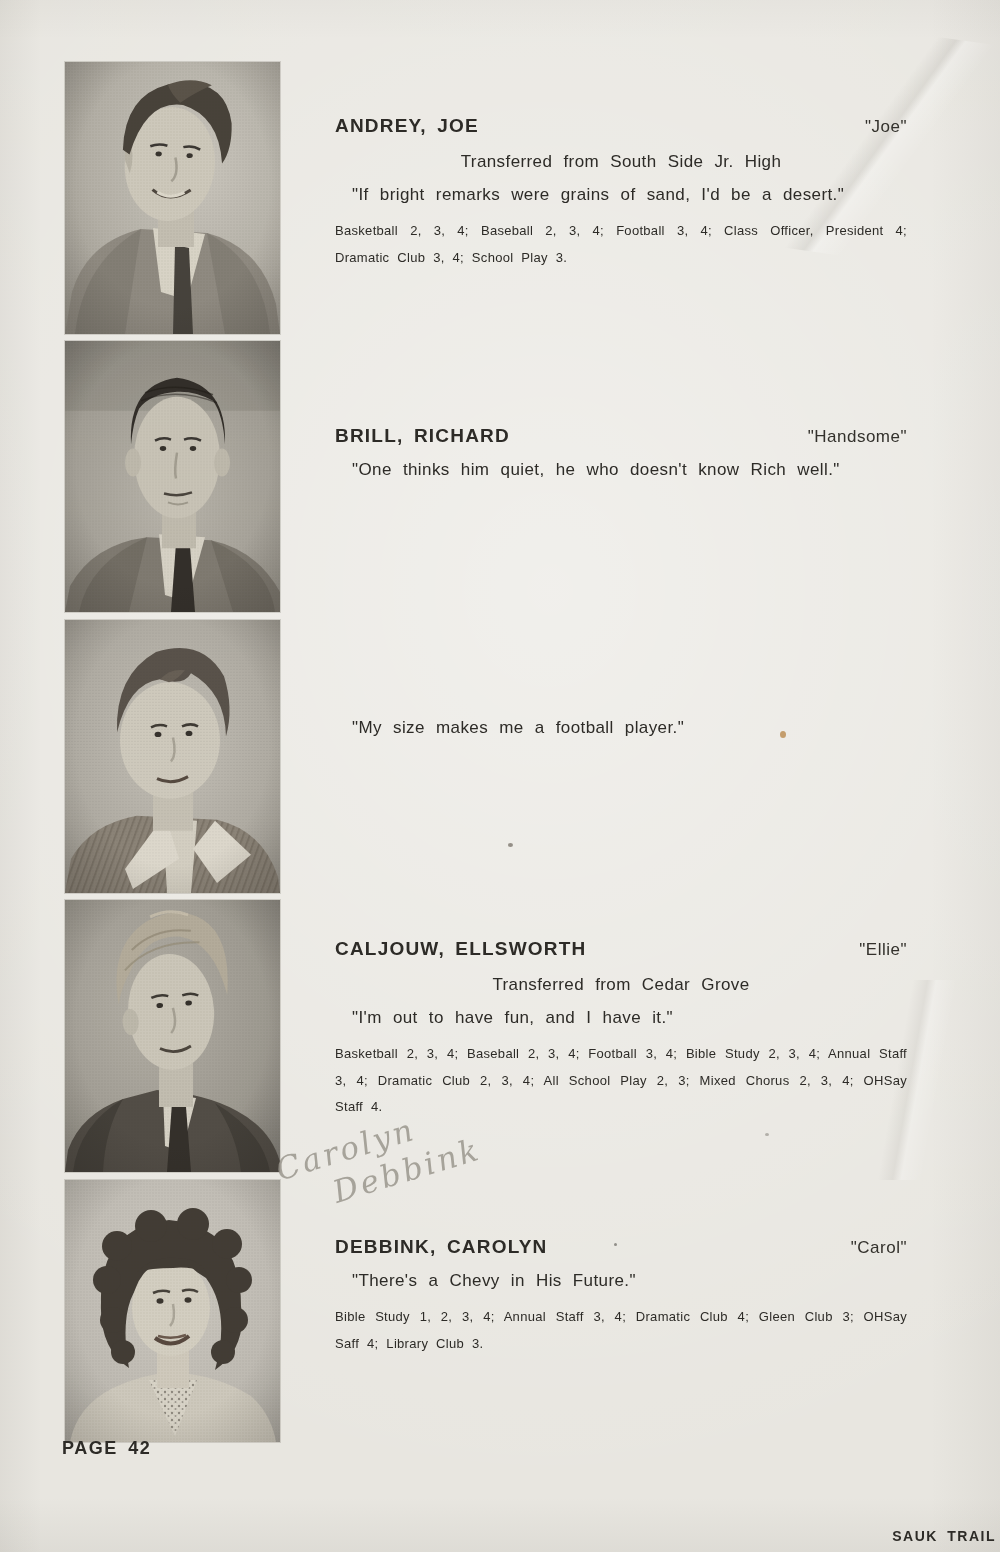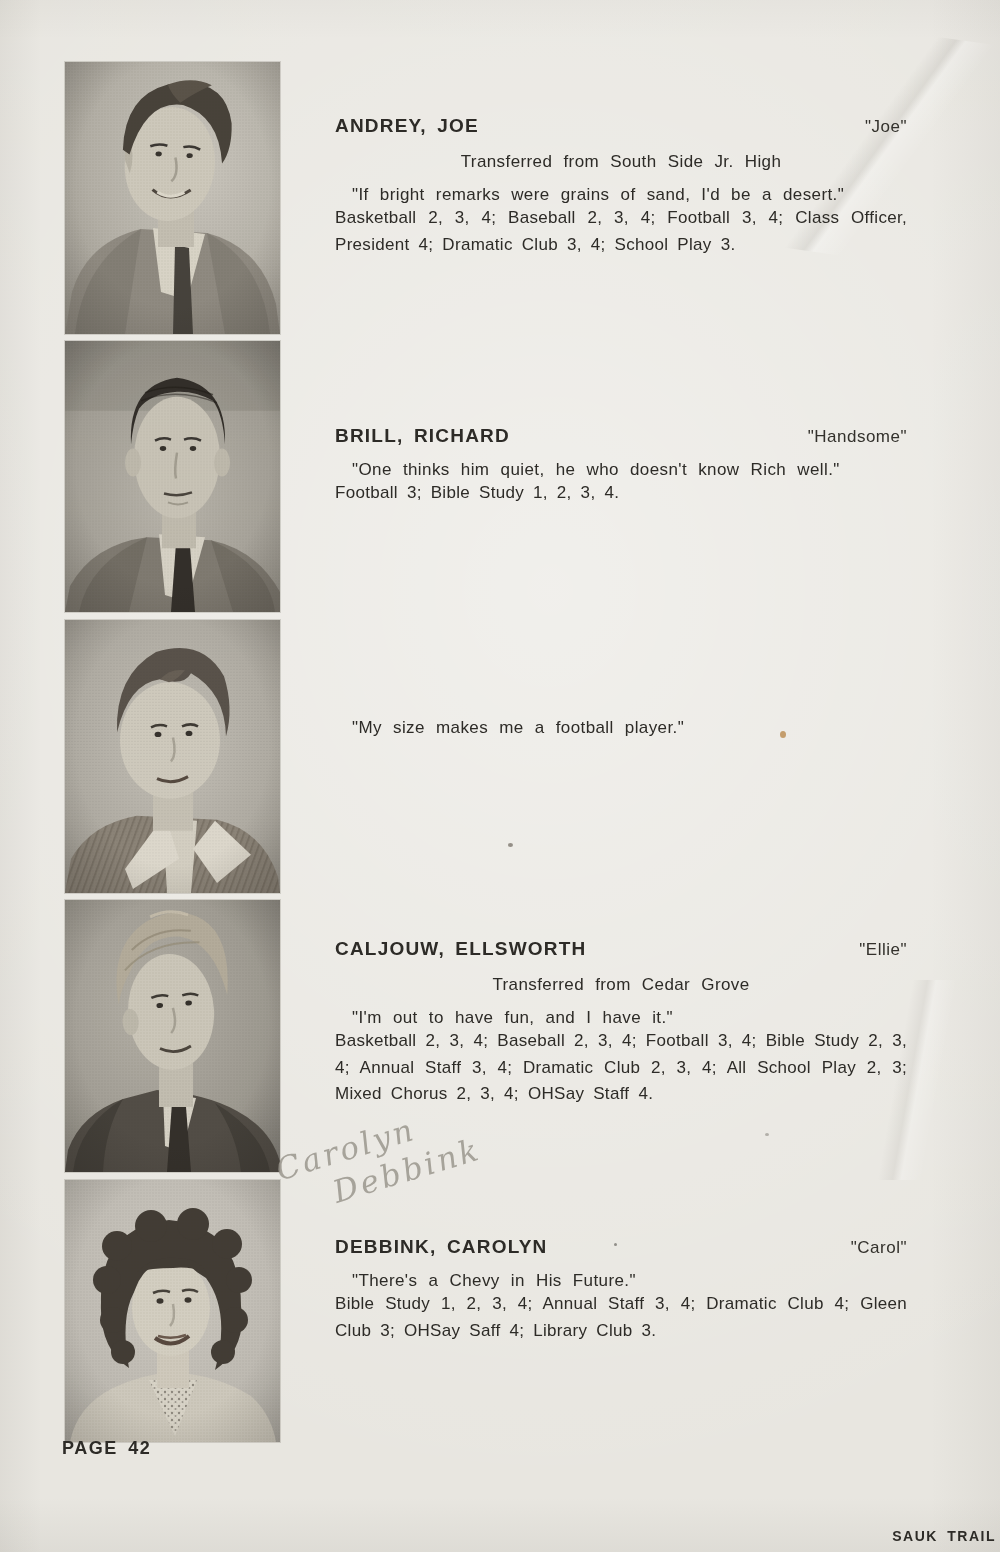--- a/index.html
+++ b/index.html
@@ -42,21 +42,21 @@
   #entry2{top:425px;}
   #entry3{top:705px;}
   #entry4{top:938px;}
   #entry5{top:1236px;}
 
   .entry-header{display:flex;justify-content:space-between;align-items:baseline;}
   .entry-name{font-weight:bold;font-size:19px;letter-spacing:1.2px;word-spacing:4px;text-align:center;}
   .entry-nick{font-size:17px;letter-spacing:.5px;color:#33312c;}
   .entry-transfer{margin-top:15px;text-align:center;font-size:17px;word-spacing:6px;letter-spacing:.4px;}
   .entry-quote{margin-top:13px;padding-left:17px;font-size:17px;word-spacing:6px;letter-spacing:.4px;}
-  .entry-activities{font-size:17px;line-height:26.5px;text-align:justify;word-spacing:4px;letter-spacing:.3px;}
+  .entry-activities{margin-top:13px;font-size:13px;line-height:26.5px;text-align:justify;word-spacing:4px;letter-spacing:.3px;}
 
   .signature{
     position:absolute;left:278px;top:1122px;transform:rotate(-17deg);
     font-family:"DejaVu Serif", serif;font-style:italic;color:#9b978e;opacity:.85;
   }
   .sig-line1{font-size:31px;letter-spacing:3px;}
   .sig-line2{font-size:31px;letter-spacing:3px;margin-left:48px;margin-top:2px;}
 
   .footer-left{position:absolute;left:62px;top:1438px;font-weight:bold;font-size:18px;letter-spacing:1.5px;word-spacing:4px;}
   .footer-right{position:absolute;right:4px;top:1480px;font-weight:bold;font-size:14px;letter-spacing:1.5px;word-spacing:4px;margin-top:48px;}
@@ -296,21 +296,20 @@
     <div class="entry-quote">"If bright remarks were grains of sand, I'd be a desert."</div>
     <div class="entry-activities">Basketball 2, 3, 4; Baseball 2, 3, 4; Football 3, 4; Class Officer, President 4; Dramatic Club 3, 4; School Play 3.</div>
   </div>
 
   <div class="entry" id="entry2">
     <div class="entry-header">
       <span class="entry-name">BRILL, RICHARD</span>
       <span class="entry-nick">"Handsome"</span>
     </div>
     <div class="entry-quote">"One thinks him quiet, he who doesn't know Rich well."</div>
-    <div class="entry-activities">Football 3; Bible Study 1, 2, 3, 4.</div>
   </div>
 
   <div class="entry" id="entry3">
     <div class="entry-quote">"My size makes me a football player."</div>
   </div>
 
   <div class="entry" id="entry4">
     <div class="entry-header">
       <span class="entry-name">CALJOUW, ELLSWORTH</span>
       <span class="entry-nick">"Ellie"</span>

